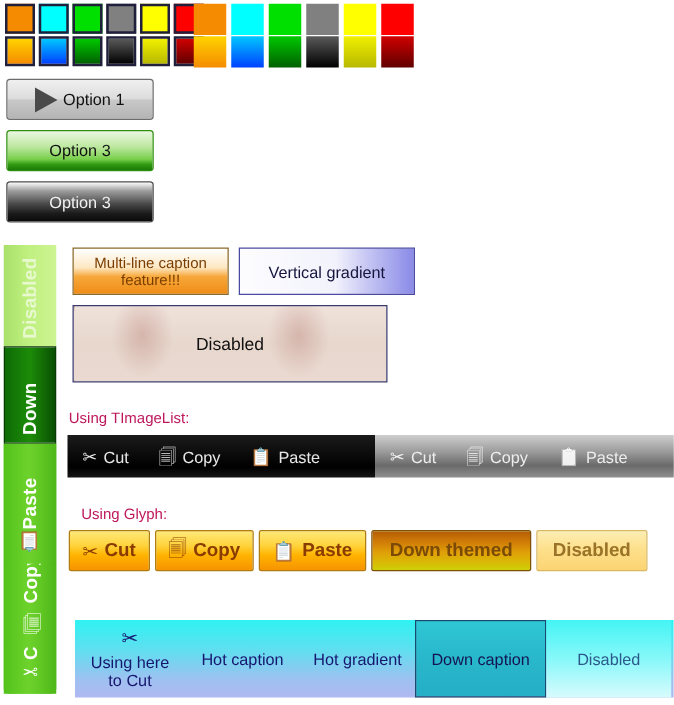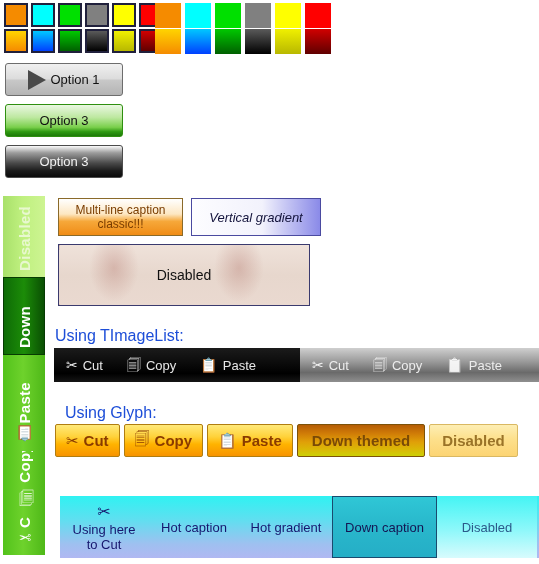--- a/index.html
+++ b/index.html
@@ -170,29 +170,28 @@
     color: #7a3d00;
     font-size: 12px;
     line-height: 14px;
     text-align: center;
     display: flex;
     align-items: center;
     justify-content: center;
   }
   #btn-vgrad {
     box-sizing: border-box;
-    width: 130px; height: 38px;
+    width: 141px; height: 38px;
     border: 1px solid #4a4aa0;
     background: linear-gradient(to right, #fdfdff 0%, #f2f2fc 55%, #c9c9f4 72%, #8a8ae8 100%);
     color: #14143c;
     font-size: 13px;
     display: flex;
     align-items: center;
     justify-content: center;
-    font-style: italic;
   }
 
   
   #btn-wallpaper {
     position: absolute;
     left: 6px; top: 48px;
     box-sizing: border-box;
     width: 252px; height: 62px;
     border: 1px solid #3a3a6e;
     background:
@@ -205,22 +204,22 @@
     color: #101010;
     font-size: 14px;
     display: flex;
     align-items: center;
     justify-content: center;
   }
 
   
   .sec-label {
     position: absolute;
-    font-size: 16px;
-    color: #1d4ed8;
+    font-size: 12px;
+    color: #be185d;
   }
   #lbl-imagelist { left: 3px; top: 131px; }
   #lbl-glyph     { left: 13px; top: 208px; }
 
   
   .tbar {
     position: absolute;
     height: 34px;
     display: flex;
     align-items: center;
@@ -399,21 +398,21 @@
     <span class="vlabel">Cut</span>
   </div>
 </div>
 
 <div id="content">
 
   <div id="top-btn-row">
     <div id="btn-multiline">
       <span>
         <span>Multi-line caption</span><br>
-        <span>classic!!!</span>
+        <span>feature!!!</span>
       </span>
     </div>
     <div id="btn-vgrad">
       <span>Vertical gradient</span>
     </div>
   </div>
 
   <div id="btn-wallpaper">
     <span>Disabled</span>
   </div>

